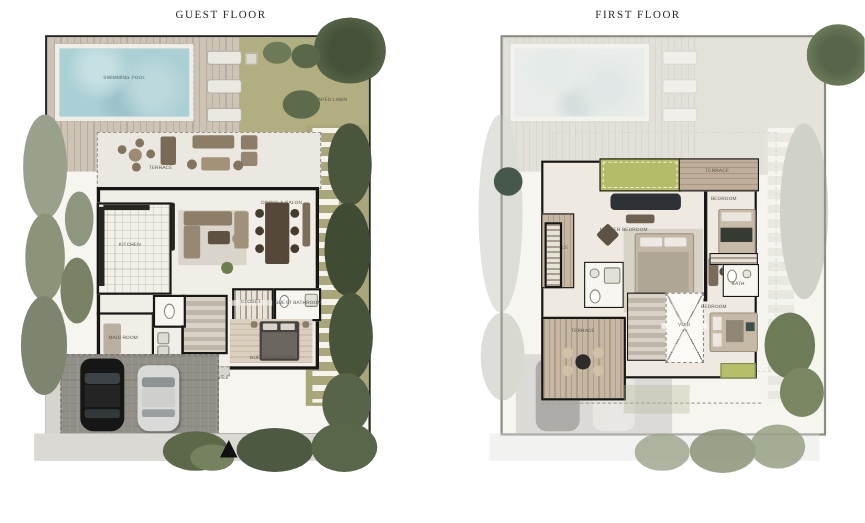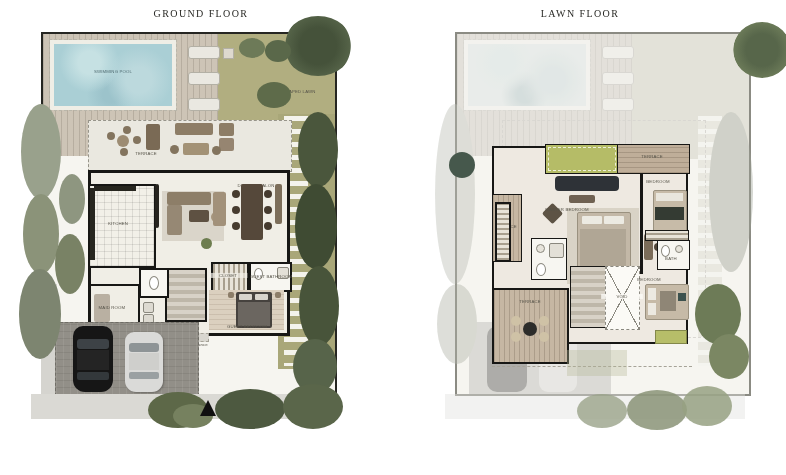--- a/index.html
+++ b/index.html
@@ -41,22 +41,22 @@
         background-image:linear-gradient(to top right,transparent calc(50% - .5px),#8a887f calc(50% - .5px) calc(50% + .5px),transparent calc(50% + .5px)),
                          linear-gradient(to bottom right,transparent calc(50% - .5px),#8a887f calc(50% - .5px) calc(50% + .5px),transparent calc(50% + .5px));}
   .tri-up{width:0;height:0;border-left:8px solid transparent;border-right:8px solid transparent;border-bottom:16px solid #101010;}
   .faded{position:absolute;inset:0;opacity:.42;filter:saturate(.55);}
   .car{position:absolute;}
   .dashline{border-top:1px dashed #a6a398;}
 </style>
 </head>
 <body>
 
-<div class="title" style="left:121px;top:8px;width:160px;">GROUND FLOOR</div>
-<div class="title" style="left:500px;top:8px;width:160px;">LAWN FLOOR</div>
+<div class="title" style="left:121px;top:8px;width:160px;">GUEST FLOOR</div>
+<div class="title" style="left:500px;top:8px;width:160px;">FIRST FLOOR</div>
 
 <div class="plan-frame gf" style="left:41px;top:32px;">
  <div class="scene">
 
   <div class="abs deck" style="left:0;top:0;width:205px;height:122px;"></div>
   <div class="abs lawn" style="left:175px;top:0;width:117px;height:125px;"></div>
   <div class="abs lawn2" style="left:235px;top:80px;width:57px;height:255px;"></div>
   <div class="lbl" style="left:215px;top:54px;width:70px;">LANDSCAPED LAWN</div>
 
   <div class="abs pool" style="left:7px;top:6px;width:118px;height:62px;">

